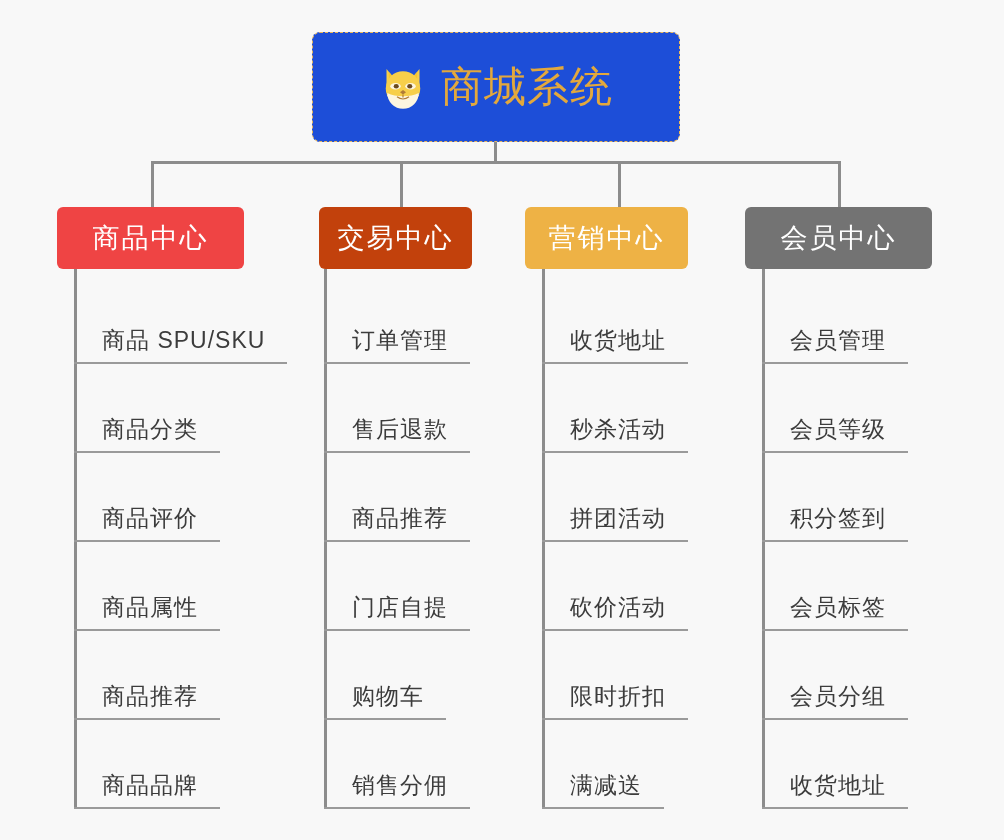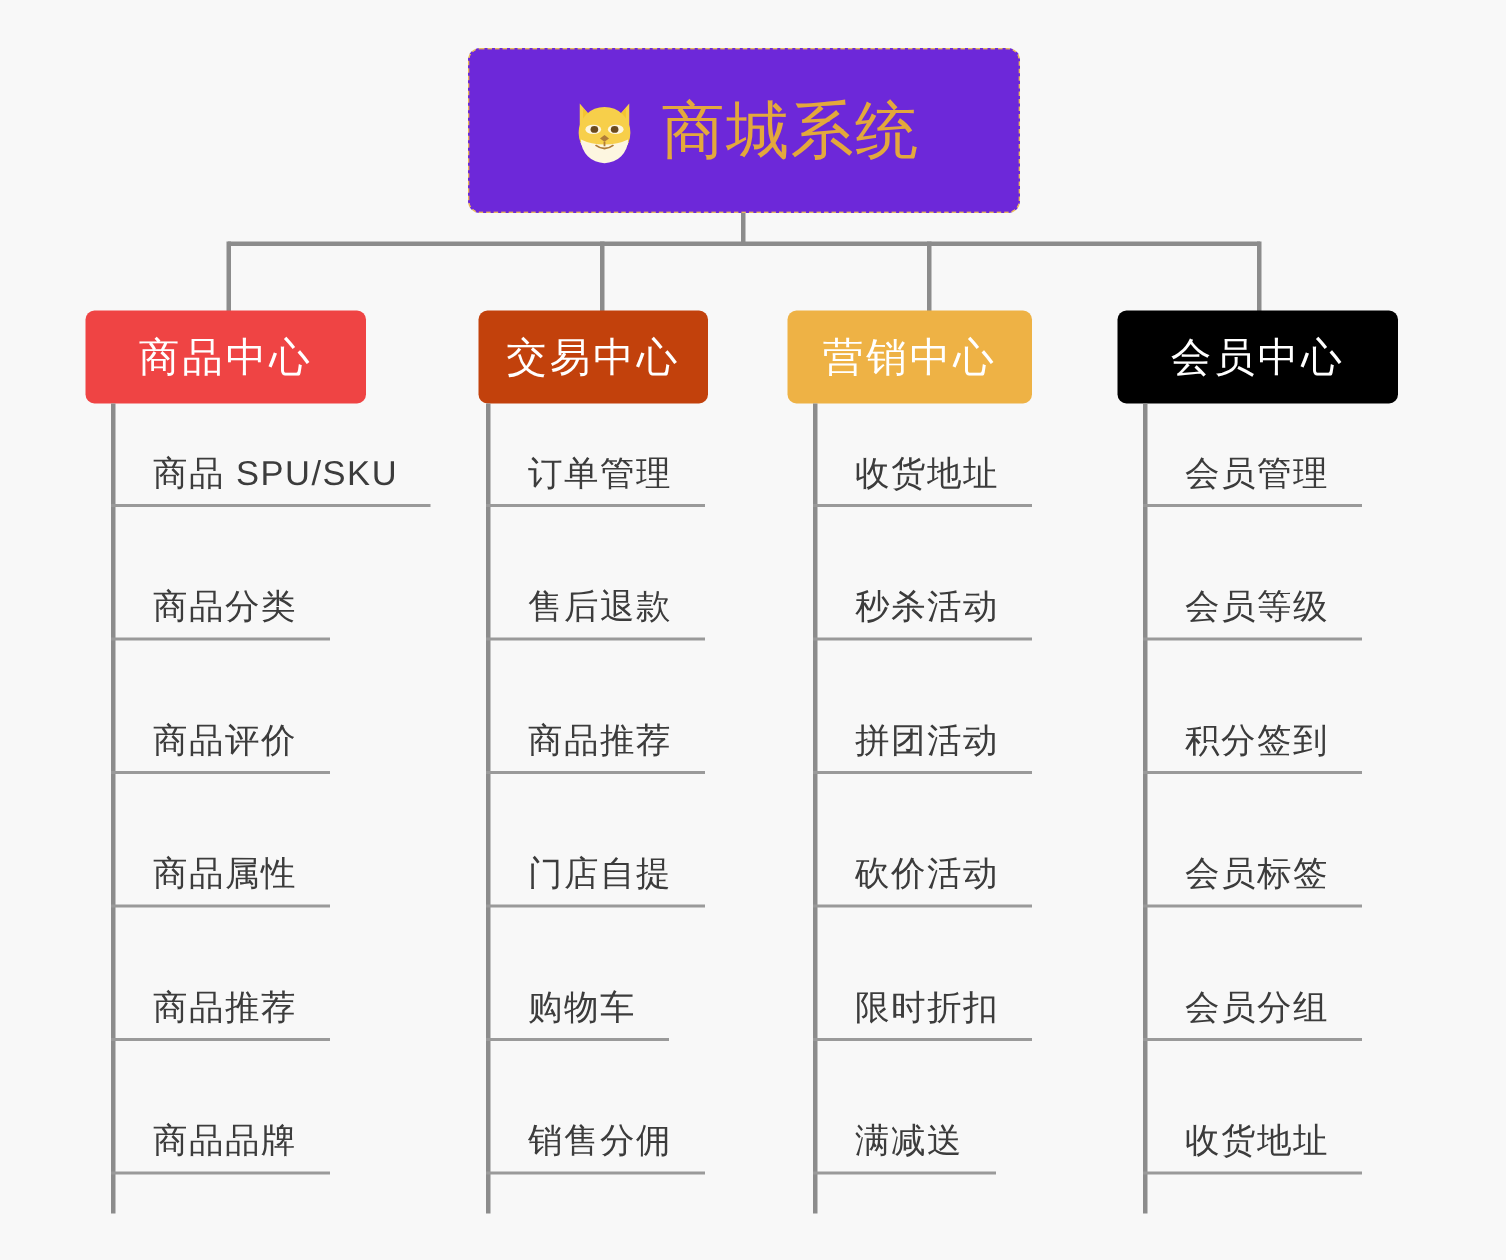--- a/index.html
+++ b/index.html
@@ -22,21 +22,21 @@
   }
 
   
   .root-node {
     position: absolute;
     left: 312px;
     top: 32px;
     width: 368px;
     height: 110px;
     box-sizing: border-box;
-    background: #6d28d9;
+    background: #1d4ed8;
     border: 1px dashed #e9b85c;
     border-radius: 8px;
     display: flex;
     align-items: center;
     justify-content: center;
     gap: 14px;
   }
   .root-emoji {
     width: 48px;
     height: 48px;
@@ -87,21 +87,21 @@
     top: 0;
     bottom: 0;
     width: 3px;
     background: #8c8c8c;
   }
   .leaf {
     position: relative;
     height: 89px;
     margin-left: 17px;
     display: flex;
-    align-items: center;
+    align-items: flex-end;
     box-sizing: border-box;
   }
   .leaf-inner {
     display: inline-block;
     padding: 0 22px 7px 28px;
     border-bottom: 2px solid #9a9a9a;
     font-size: 23px;
     color: #3c3c3c;
     letter-spacing: 1px;
     white-space: nowrap;
@@ -215,21 +215,21 @@
           </div>
           <div class="leaf">
             <span class="leaf-inner">限时折扣</span>
           </div>
           <div class="leaf">
             <span class="leaf-inner">满减送</span>
           </div>
         </div>
       </div>
       <div class="column" style="left: 745px; width: 187px;">
-        <div class="cat-header" style="background: #000000; width: 187px;">
+        <div class="cat-header" style="background: #737373; width: 187px;">
           <span>会员中心</span>
         </div>
         <div class="leaf-list">
           <div class="trunk"></div>
           <div class="leaf">
             <span class="leaf-inner">会员管理</span>
           </div>
           <div class="leaf">
             <span class="leaf-inner">会员等级</span>
           </div>

